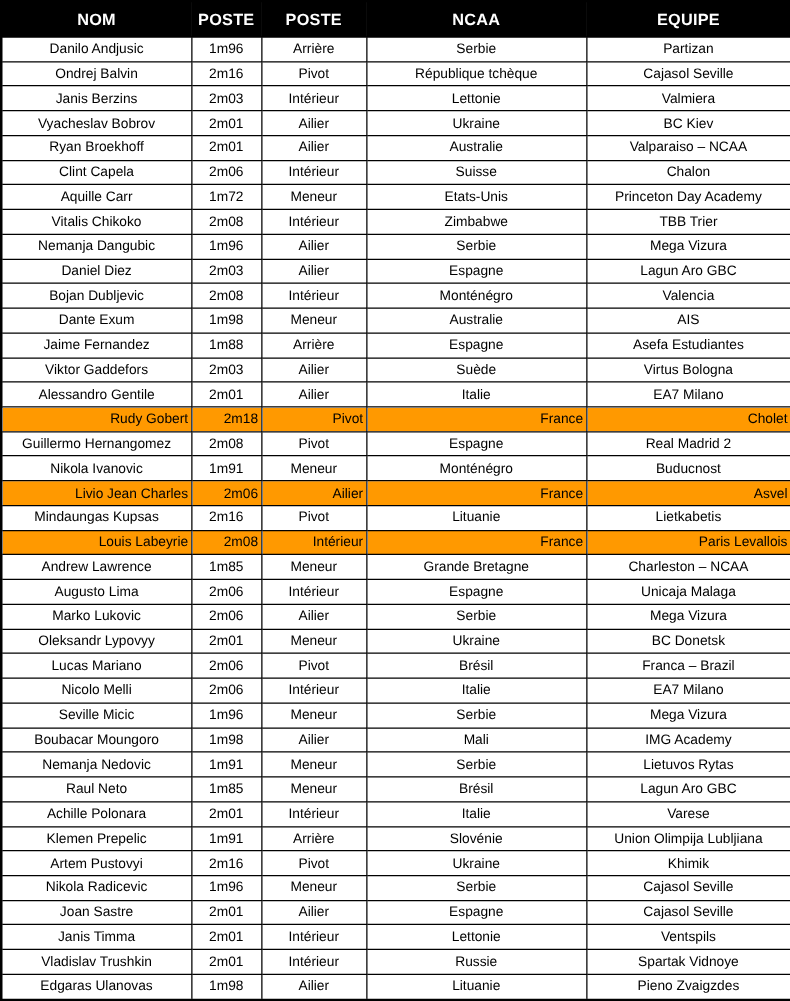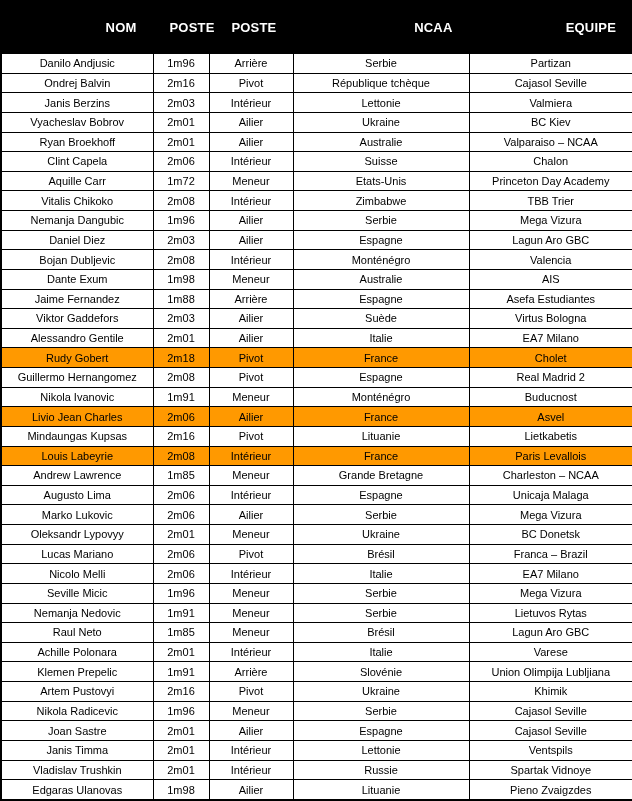--- a/index.html
+++ b/index.html
@@ -26,39 +26,40 @@
   table.players col.c-country { width: 176px; }
   table.players col.c-team    { width: 164px; }
 
   table.players th {
     background: var(--header-bg, #000);
     color: var(--header-text, #fff);
     font-weight: bold;
     font-size: 13px;
     letter-spacing: 0.2px;
     height: 19px;
-    padding: 16px;
-    text-align: right;
+    padding: 4px;
+    text-align: center;
     vertical-align: middle;
     border: 1px solid var(--border, #000);
   }
   table.players td {
     font-size: 11px;
     color: var(--text, #000);
     height: 17px;
     padding: 0 2px;
     text-align: center;
     vertical-align: middle;
     border: 1px solid var(--border, #000);
     background: var(--row-bg, #fff);
     white-space: nowrap;
     overflow: hidden;
   }
   table.players tr.highlight td {
     background: var(--highlight, #FF9900);
+    text-align: right;
   }
 </style>
 </head>
 <body>
 
 <div class="table-wrap">
   <table class="players">
     <colgroup>
       <col class="c-name">
       <col class="c-height">
@@ -266,20 +267,27 @@
     <td>EA7 Milano</td>
   </tr>
         <tr>
     <td>Seville Micic</td>
     <td>1m96</td>
     <td>Meneur</td>
     <td>Serbie</td>
     <td>Mega Vizura</td>
   </tr>
         <tr>
+    <td>Boubacar Moungoro</td>
+    <td>1m98</td>
+    <td>Ailier</td>
+    <td>Mali</td>
+    <td>IMG Academy</td>
+  </tr>
+        <tr>
     <td>Nemanja Nedovic</td>
     <td>1m91</td>
     <td>Meneur</td>
     <td>Serbie</td>
     <td>Lietuvos Rytas</td>
   </tr>
         <tr>
     <td>Raul Neto</td>
     <td>1m85</td>
     <td>Meneur</td>

